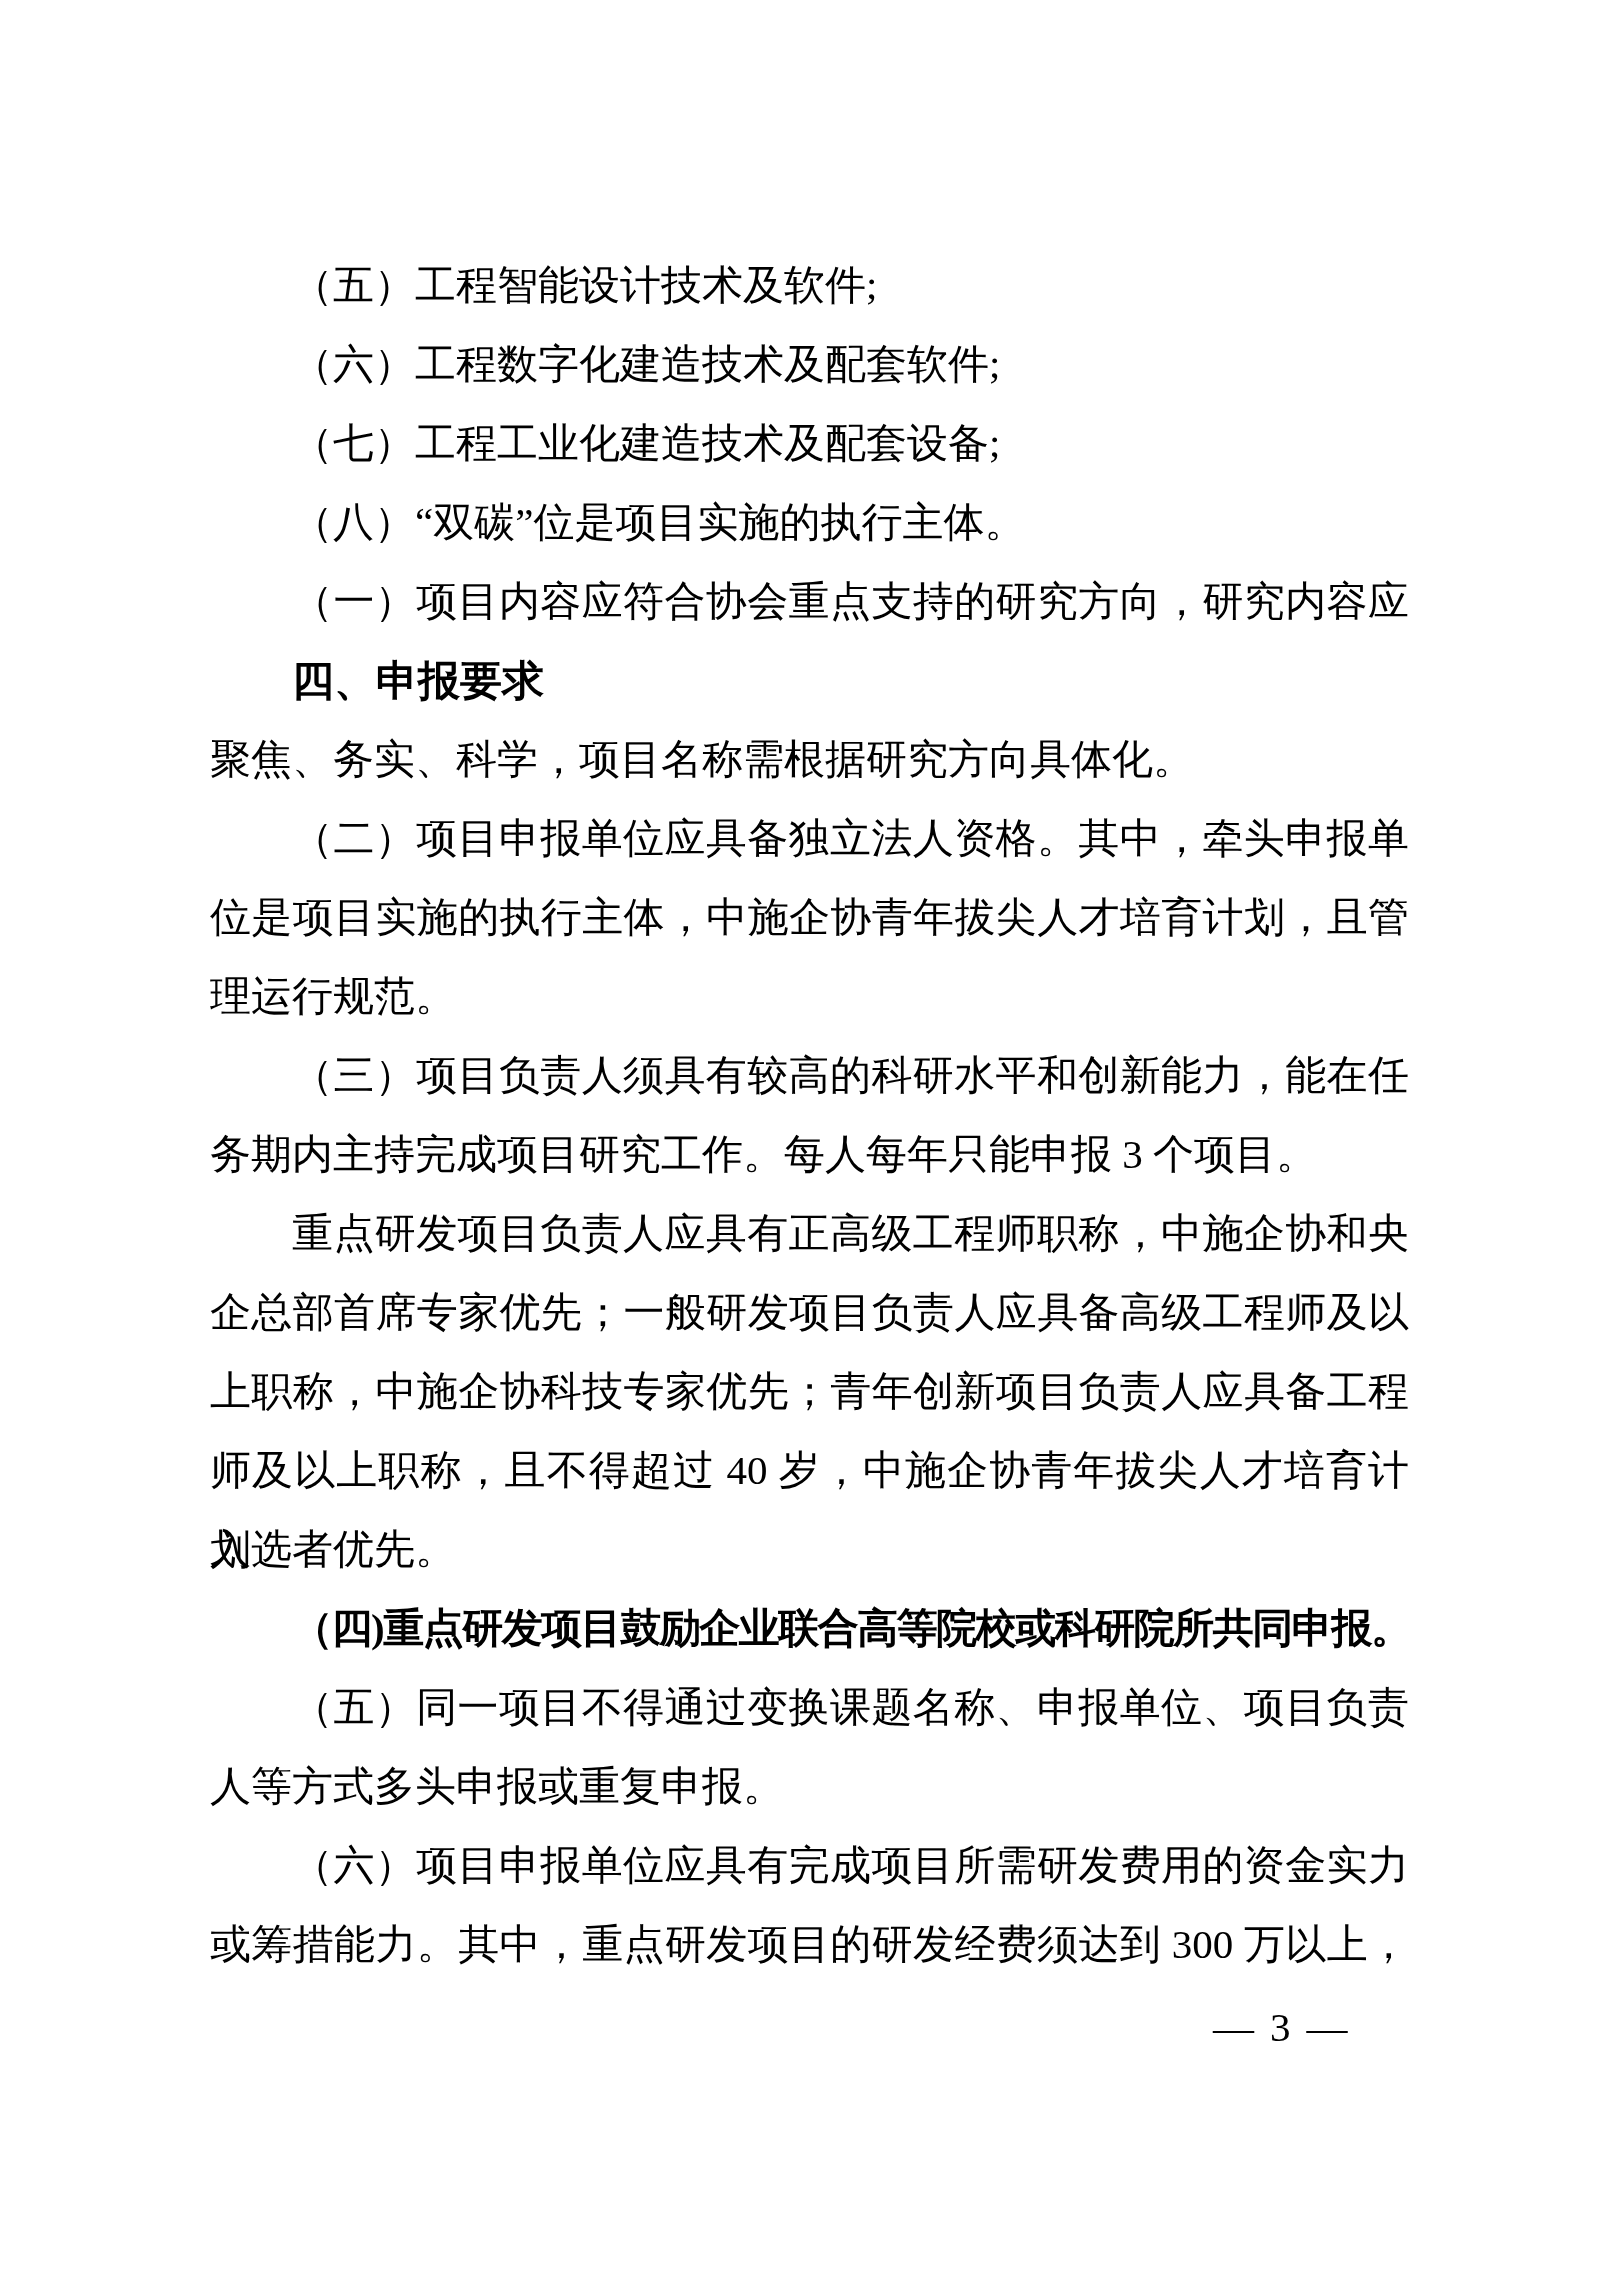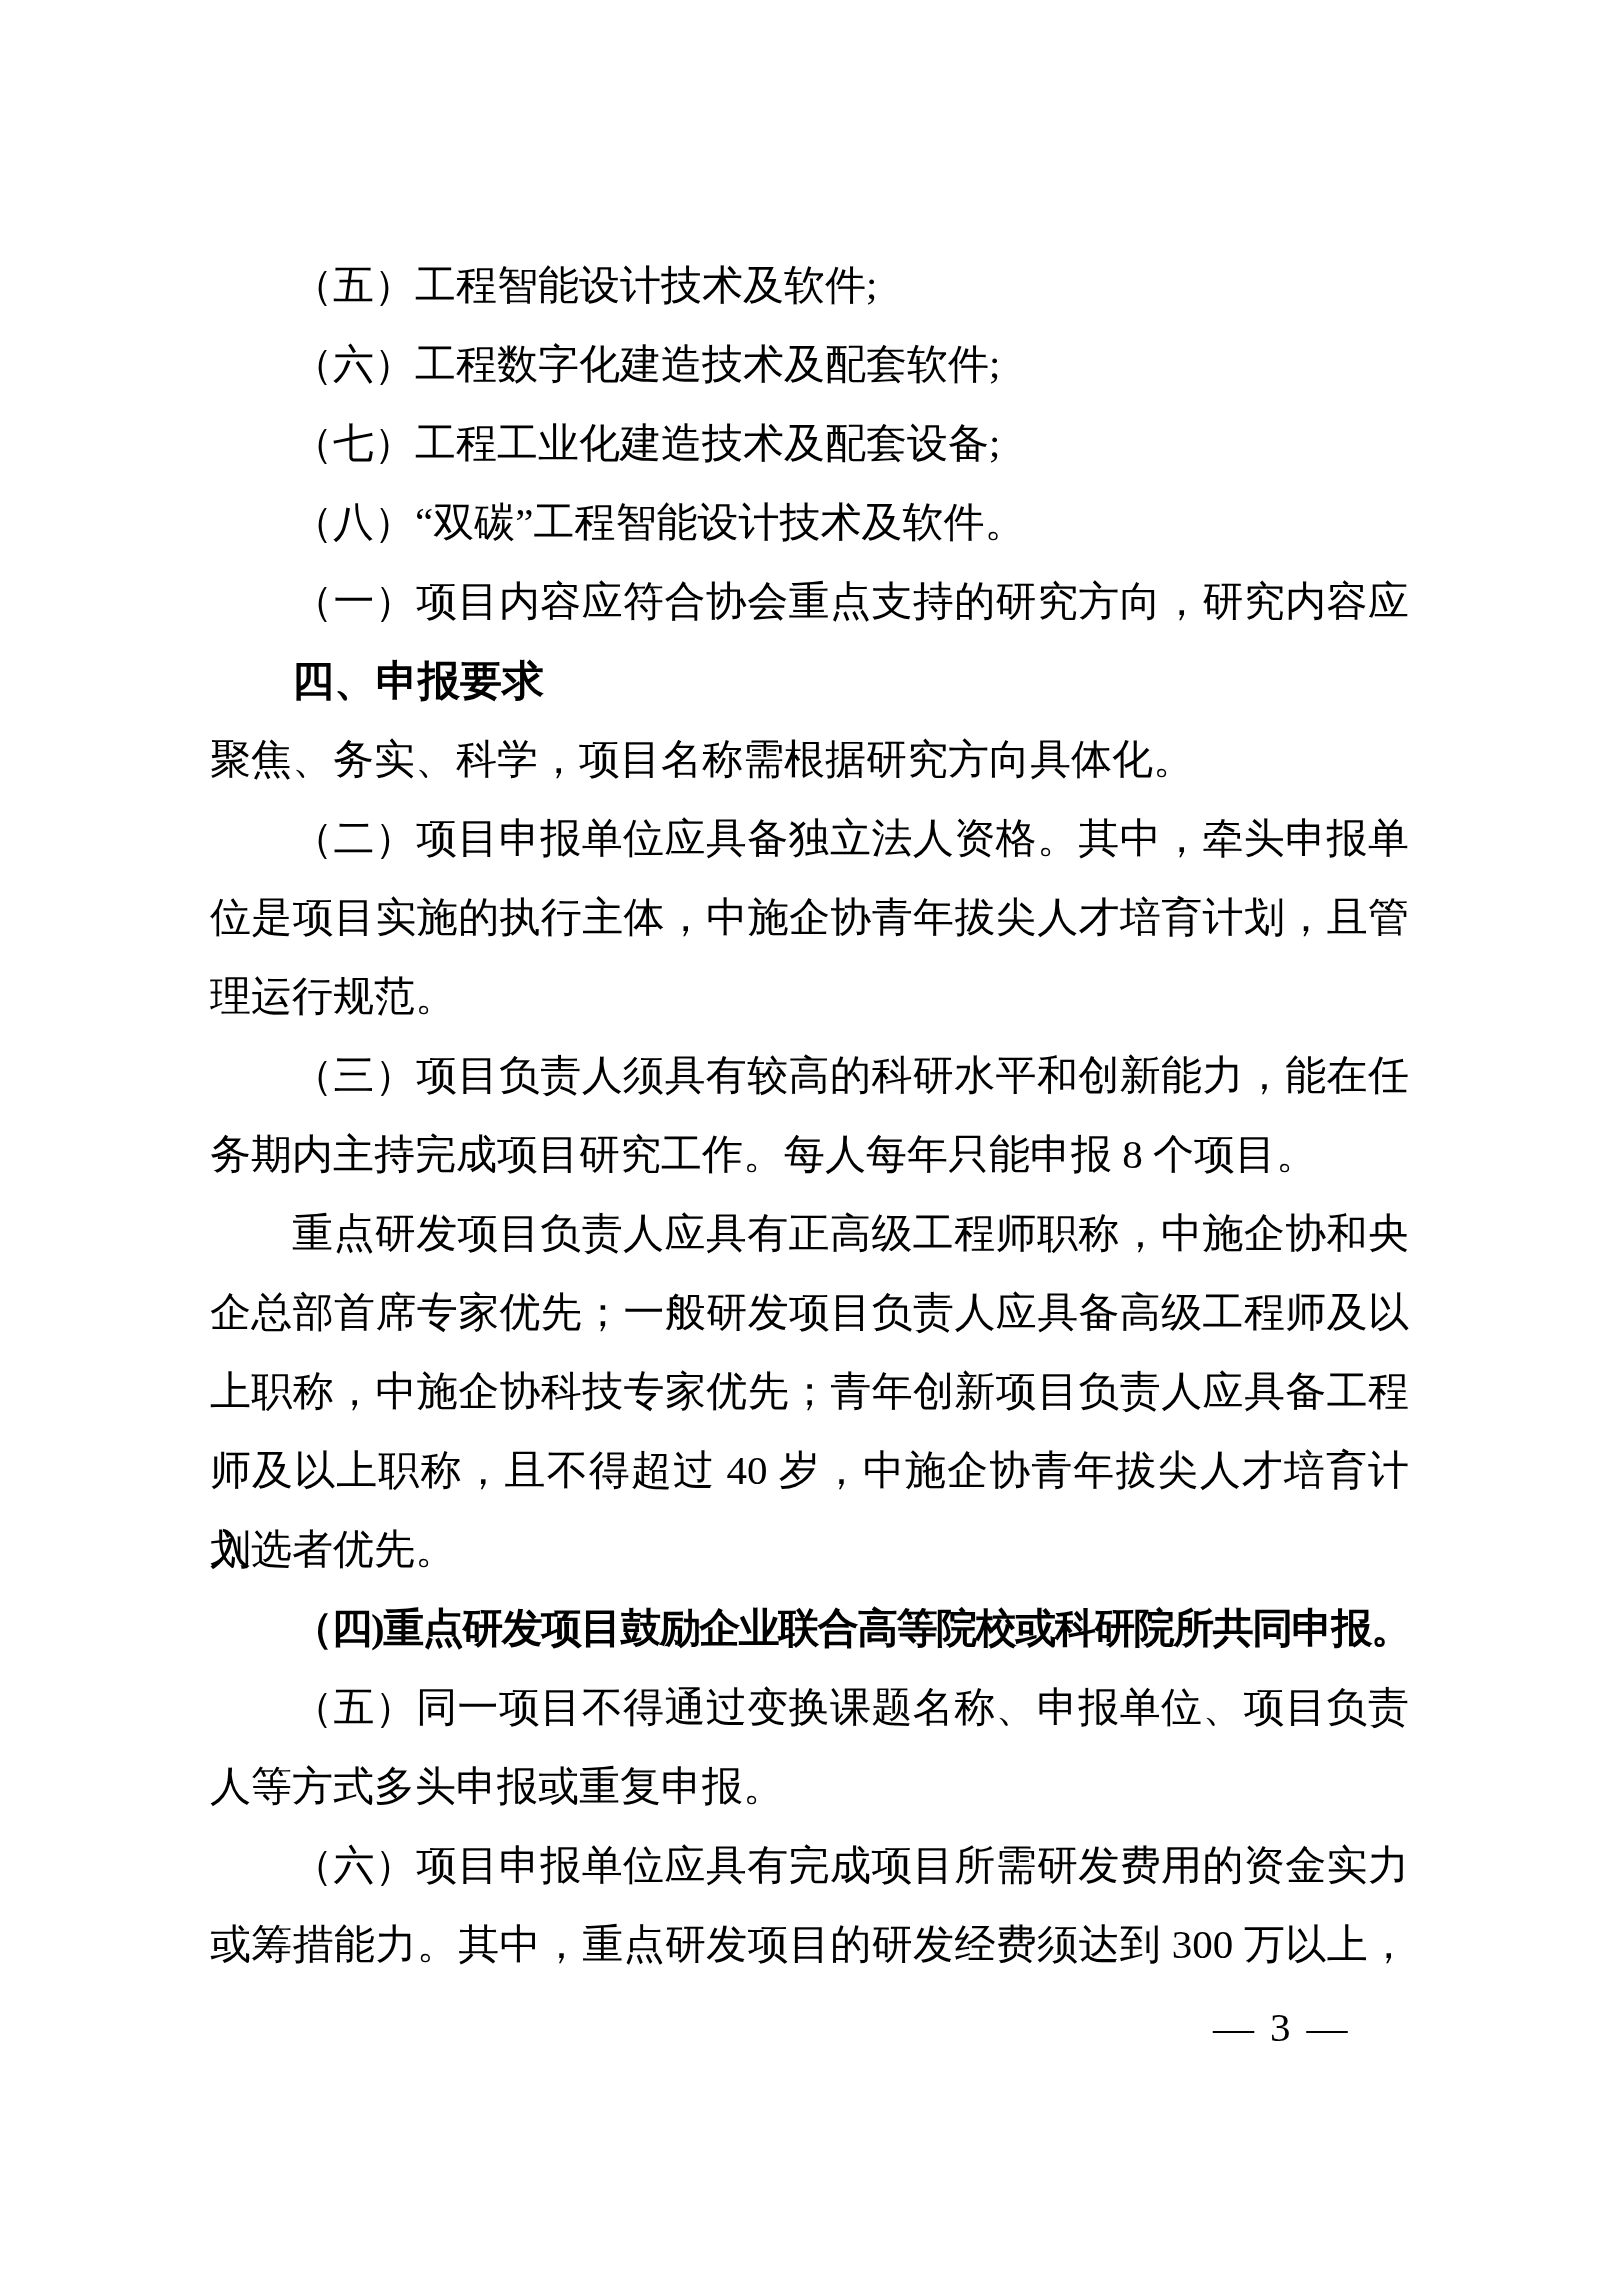--- a/index.html
+++ b/index.html
@@ -58,29 +58,29 @@
   }
 </style>
 </head>
 <body>
 
 <div class="page">
   <div class="text-block">
     <div class="ln ind">（五）工程智能设计技术及软件;</div>
     <div class="ln ind">（六）工程数字化建造技术及配套软件;</div>
     <div class="ln ind">（七）工程工业化建造技术及配套设备;</div>
-    <div class="ln ind">（八）“双碳”工程智能设计技术及软件。</div>
+    <div class="ln ind">（八）“双碳”位是项目实施的执行主体。</div>
     <div class="ln ind full">（一）项目内容应符合协会重点支持的研究方向，研究内容应</div>
     <div class="ln ind heading">四、申报要求</div>
     <div class="ln">聚焦、务实、科学，项目名称需根据研究方向具体化。</div>
     <div class="ln ind full">（二）项目申报单位应具备独立法人资格。其中，牵头申报单</div>
     <div class="ln full">位是项目实施的执行主体，中施企协青年拔尖人才培育计划，且管</div>
     <div class="ln">理运行规范。</div>
     <div class="ln ind full">（三）项目负责人须具有较高的科研水平和创新能力，能在任</div>
-    <div class="ln">务期内主持完成项目研究工作。每人每年只能申报 8 个项目。</div>
+    <div class="ln">务期内主持完成项目研究工作。每人每年只能申报 3 个项目。</div>
     <div class="ln ind full">重点研发项目负责人应具有正高级工程师职称，中施企协和央</div>
     <div class="ln full">企总部首席专家优先；一般研发项目负责人应具备高级工程师及以</div>
     <div class="ln full">上职称，中施企协科技专家优先；青年创新项目负责人应具备工程</div>
     <div class="ln full">师及以上职称，且不得超过 40 岁，中施企协青年拔尖人才培育计划</div>
     <div class="ln">入选者优先。</div>
     <div class="ln ind full tight">（四)重点研发项目鼓励企业联合高等院校或科研院所共同申报。</div>
     <div class="ln ind full">（五）同一项目不得通过变换课题名称、申报单位、项目负责</div>
     <div class="ln">人等方式多头申报或重复申报。</div>
     <div class="ln ind full">（六）项目申报单位应具有完成项目所需研发费用的资金实力</div>
     <div class="ln full">或筹措能力。其中，重点研发项目的研发经费须达到 300 万以上，</div>

